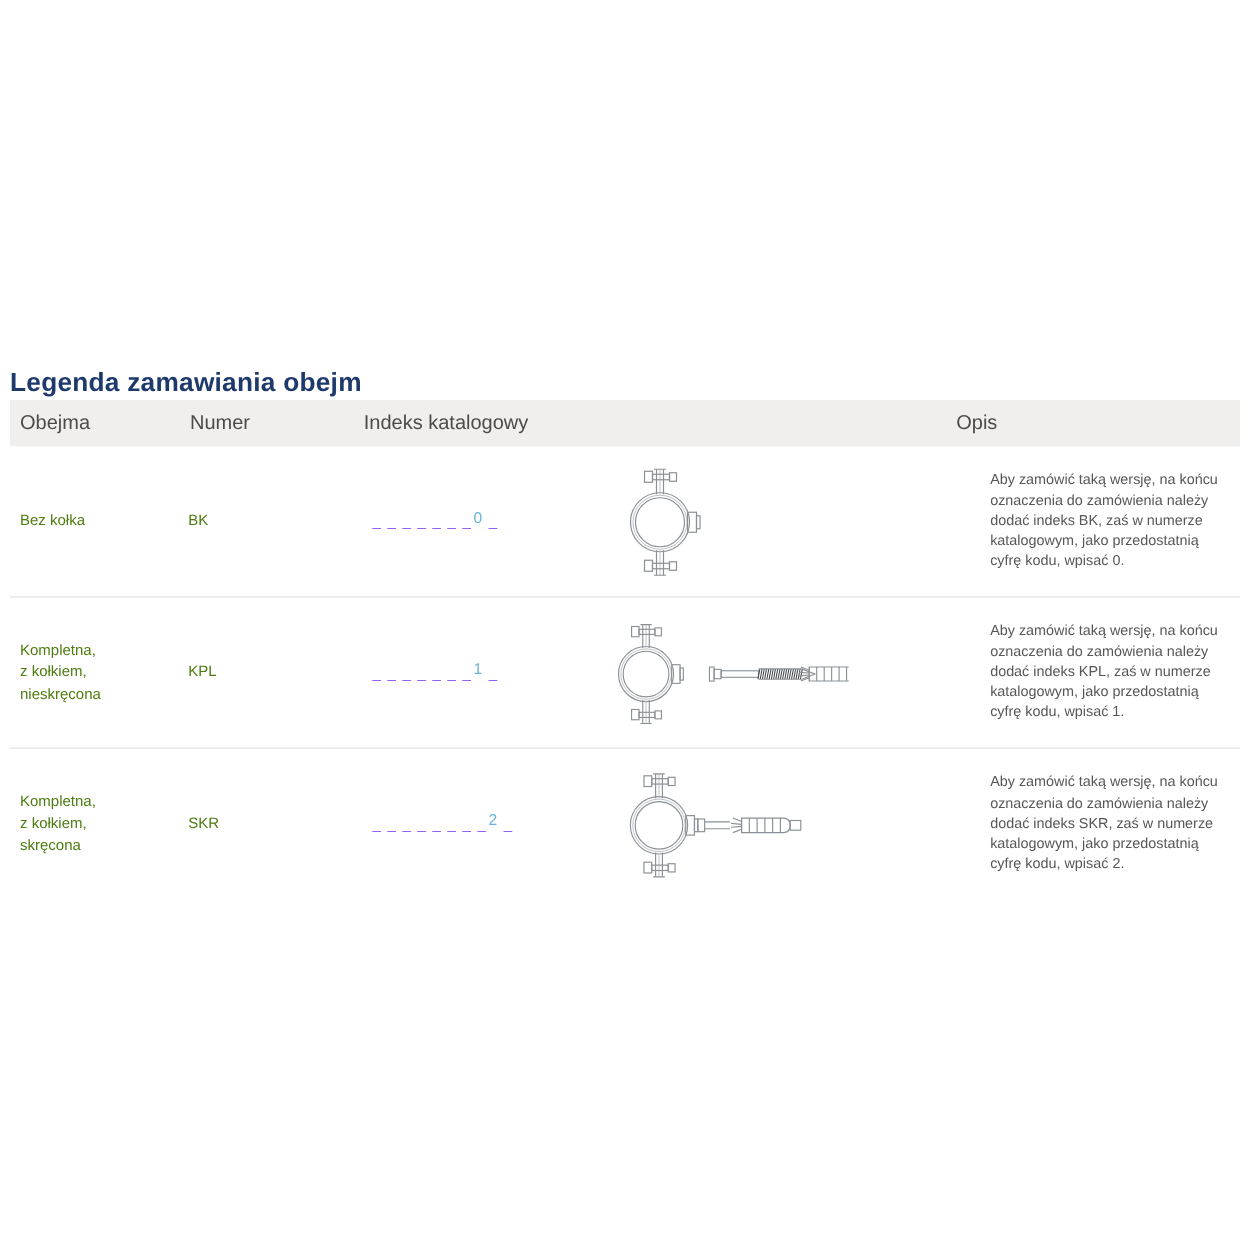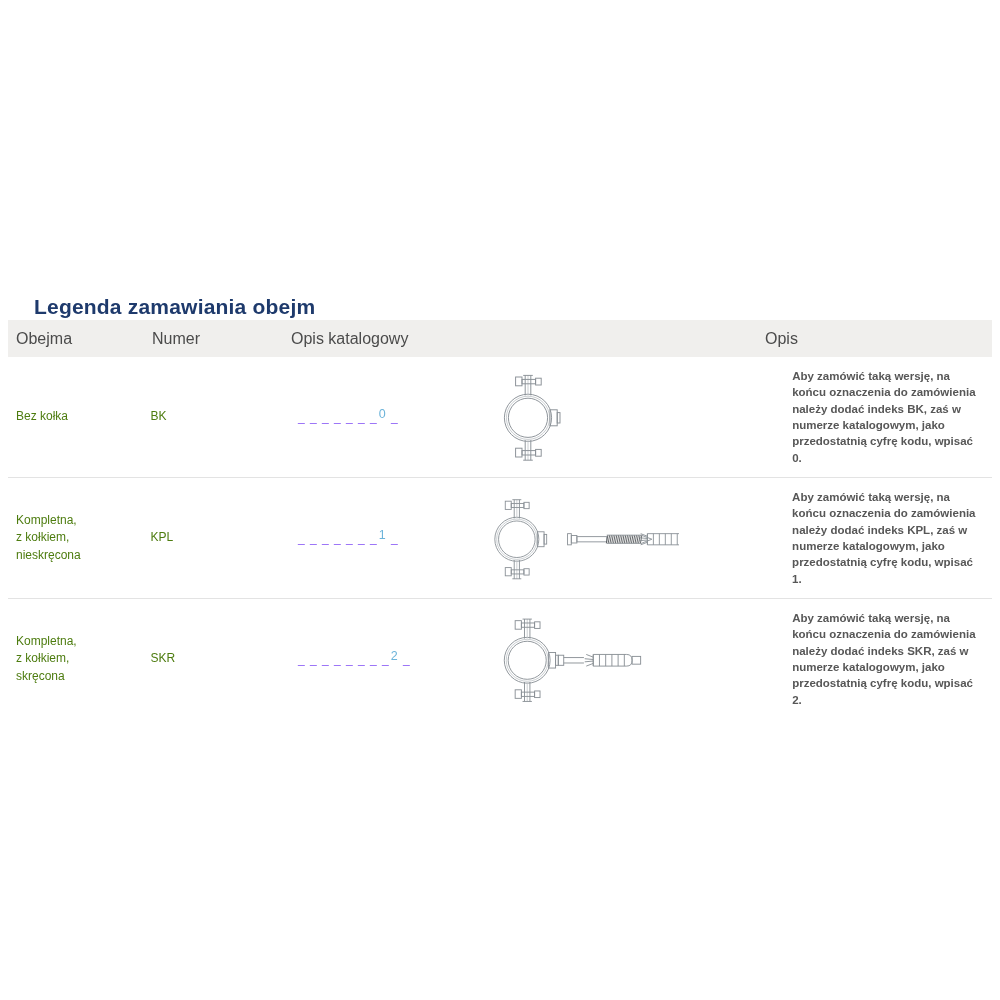--- a/index.html
+++ b/index.html
@@ -2,38 +2,38 @@
 <html><head>
 <meta charset="utf-8">
 <style>
   html,body{margin:0;padding:0;background:#ffffff;}
   .page{
     position:relative;width:1000px;height:1000px;background:#ffffff;
     font-family:"Liberation Sans",sans-serif;overflow:hidden;
   }
   .page-title{
     position:absolute;left:8px;top:281px;
-    font-size:21px;font-weight:bold;color:#1e3a6c;letter-spacing:.2px;margin-left:26px;
+    font-size:21px;font-weight:bold;color:#1e3a6c;letter-spacing:.2px;
   }
   .legend-table{position:absolute;left:8px;top:320px;width:984px;}
   .thead{
     display:flex;align-items:center;height:37px;background:#f0efed;
     color:#4b4b4b;font-size:16px;
   }
   .trow{display:flex;align-items:center;min-height:120px;}
   .trow + .trow{border-top:1px solid #e3e3e3;}
   .c1{width:144px;padding-left:8px;box-sizing:border-box;}
   .c2{width:139px;}
   .c3{width:165px;}
   .c4{width:304px;box-sizing:border-box;}
   .c5{width:232px;box-sizing:border-box;}
   .thead .c5{padding-left:5px;}
   .trow .c5{padding-left:30px;padding-right:10px;}
   .cell-text{font-size:12px;color:#4d7c0f;line-height:1.45;white-space:pre-line;}
-  .opis-text{font-size:11.5px;color:#575757;line-height:1.42;font-weight:bold;}
+  .opis-text{font-size:11.5px;color:#575757;line-height:1.42;}
   .catalog{font-size:12px;padding-left:10px;white-space:nowrap;}
   .cat-dashes{color:#8b5cf6;letter-spacing:1px;}
   .cat-digit{color:#6db4da;position:relative;top:-3px;margin:0 1px;font-size:12.5px;}
   .img-wrap{display:flex;align-items:center;}
   .pad-r1{padding-left:31px;}
   .pad-r2{padding-left:22px;}
   .pad-r3{padding-left:31px;}
   svg{display:block;}
   .sym-defs{position:absolute;width:0;height:0;overflow:hidden;}
 </style>
@@ -125,21 +125,21 @@
 
 <div class="page">
 
   <h1 class="page-title">Legenda zamawiania obejm</h1>
 
   <div class="legend-table">
 
     <div class="thead">
       <div class="c1">Obejma</div>
       <div class="c2">Numer</div>
-      <div class="c3">Opis katalogowy</div>
+      <div class="c3">Indeks katalogowy</div>
       <div class="c4"></div>
       <div class="c5">Opis</div>
     </div>
 
     <div class="trow">
       <div class="c1 cell-text">Bez kołka</div>
       <div class="c2 cell-text">BK</div>
       <div class="c3 catalog">
         <span class="cat-dashes">_ _ _ _ _ _ _</span><span class="cat-digit">0</span><span class="cat-dashes"> _</span>
       </div>

